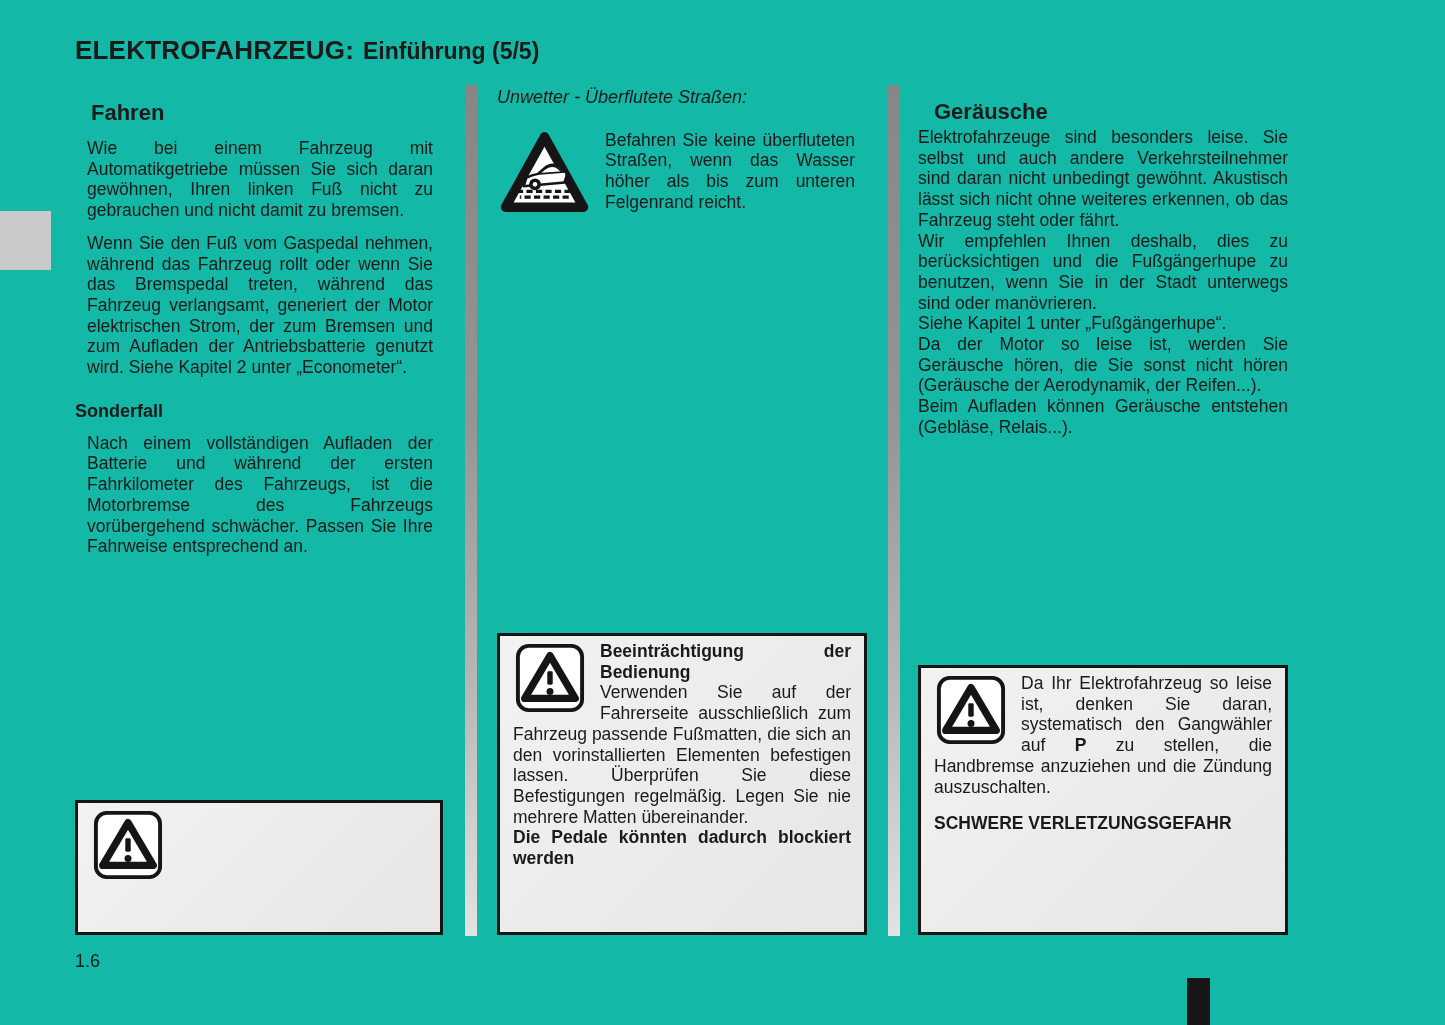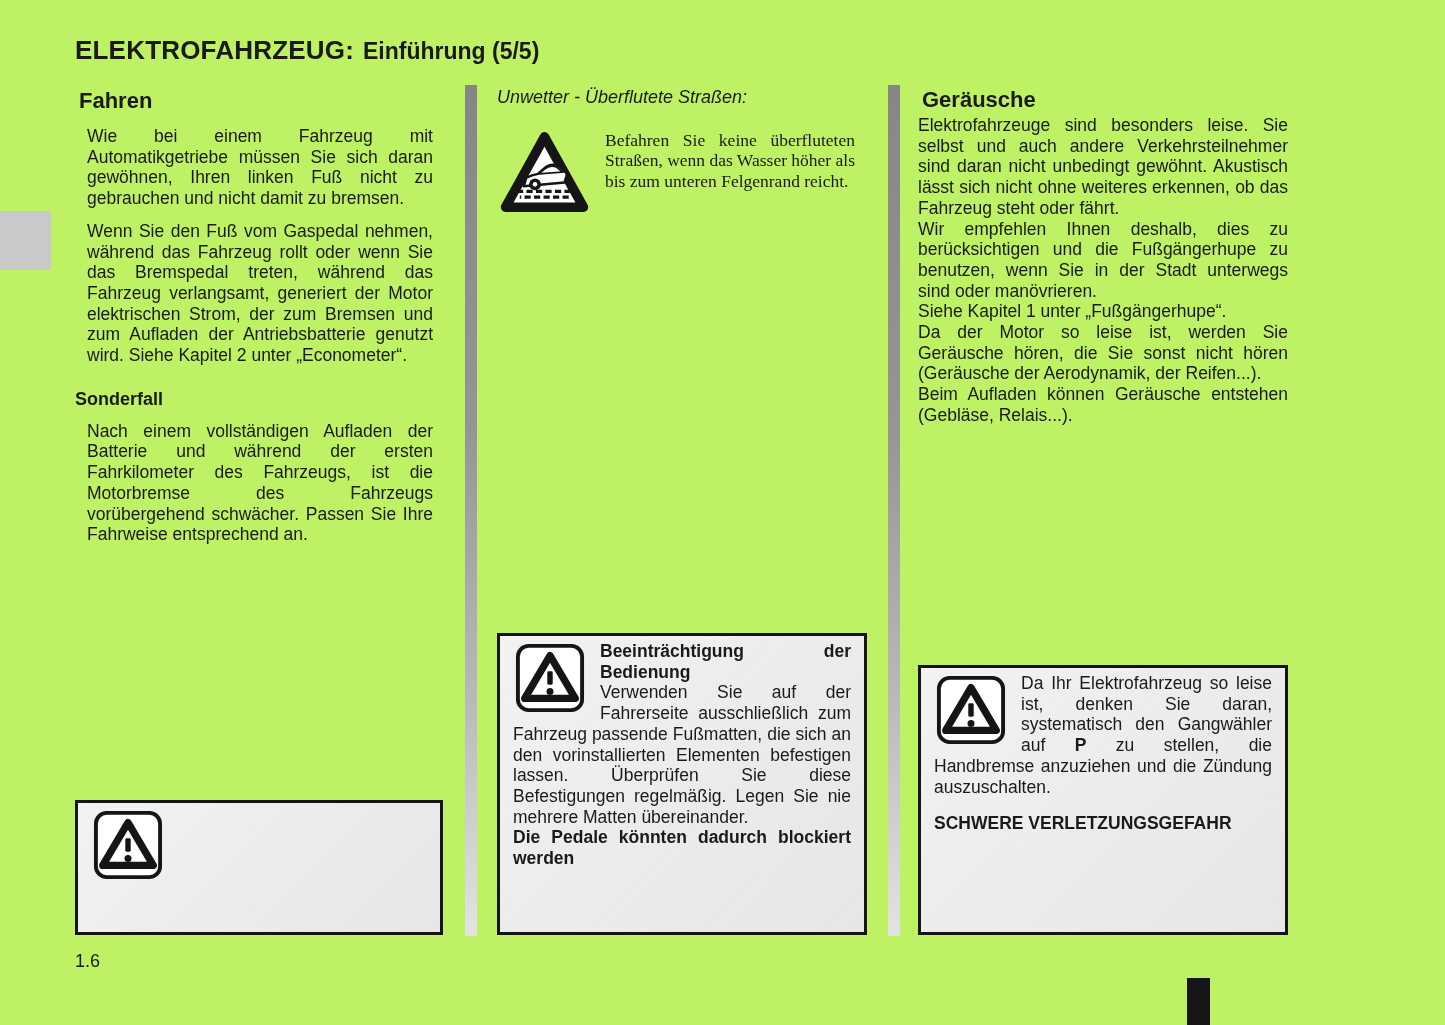--- a/index.html
+++ b/index.html
@@ -1,43 +1,43 @@
 <!DOCTYPE html>
 <html lang="de"><head>
 <meta charset="utf-8">
 <style>
   html,body{margin:0;padding:0;background:#ffffff;}
   .page{
-    position:relative;width:1445px;height:1025px;background:#bef264;
+    position:relative;width:1445px;height:1025px;background:#14b8a6;
     font-family:"Liberation Sans","DejaVu Sans",sans-serif;color:#1a1a1a;overflow:hidden;
   }
   .page-title{position:absolute;left:75px;top:30px;margin:0;font-weight:bold;white-space:nowrap;}
   .page-title .main{font-size:26px;letter-spacing:.2px;}
   .page-title .sub{font-size:23px;}
   .left-square{position:absolute;left:0;top:211px;width:51px;height:59px;background:#c9c9c9;}
   .divider{position:absolute;top:85px;width:12px;height:851px;
     background:linear-gradient(180deg,#868686 0%,#959595 40%,#b9b9b9 72%,#e3e3e3 100%);}
   .divider.d1{left:465px;}
   .divider.d2{left:888px;}
   .col{position:absolute;top:85px;width:370px;}
   .col1{left:75px;}
   .col2{left:497px;}
   .col3{left:918px;top:84px;}
-  .col h2{margin:4px;font-size:22px;line-height:24px;}
+  .col h2{margin:16px;font-size:22px;line-height:24px;}
   .col1 h2{margin-bottom:13px;}
   .col3 h2{margin-bottom:3px;}
   .col h3{margin:23px 0 12px;font-size:18px;line-height:20px;}
   .col p, .warnbox p, .boxtext span, .boxtext b, .floodtext{
     font-size:17.5px;line-height:20.7px;text-align:justify;hyphens:auto;-webkit-hyphens:auto;}
   .col p{margin:0 12px 12px;}
   .col3 p{margin:0;}
   .col2 .colheading{margin:2px 0 0;font-size:18px;text-align:left;font-style:italic;}
   .floodrow{margin-top:20px;}
   .floodicon{float:left;width:95px;height:88px;margin:0 13px 4px 0;}
-  .floodtext{margin:0;padding-top:2px;font-family:Liberation Serif, serif;}
+  .floodtext{margin:0;padding-top:2px;}
   .warnbox{position:absolute;box-sizing:border-box;border:3px solid #151515;
     background:linear-gradient(135deg,#f2f2f2 0%,#ebebeb 55%,#e6e6e6 100%);
     padding:5px 13px;}
   .box1{left:75px;top:800px;width:368px;height:135px;}
   .box2{left:497px;top:633px;width:370px;height:302px;}
   .box3{left:918px;top:665px;width:370px;height:270px;}
   .warnicon{float:left;width:70px;height:70px;margin:2px 15px 6px 2px;}
   .warnbox p{margin:0;}
   .boxtext .boxtitle{display:block;font-weight:bold;}
   .boxtext .boxbody{display:block;}

